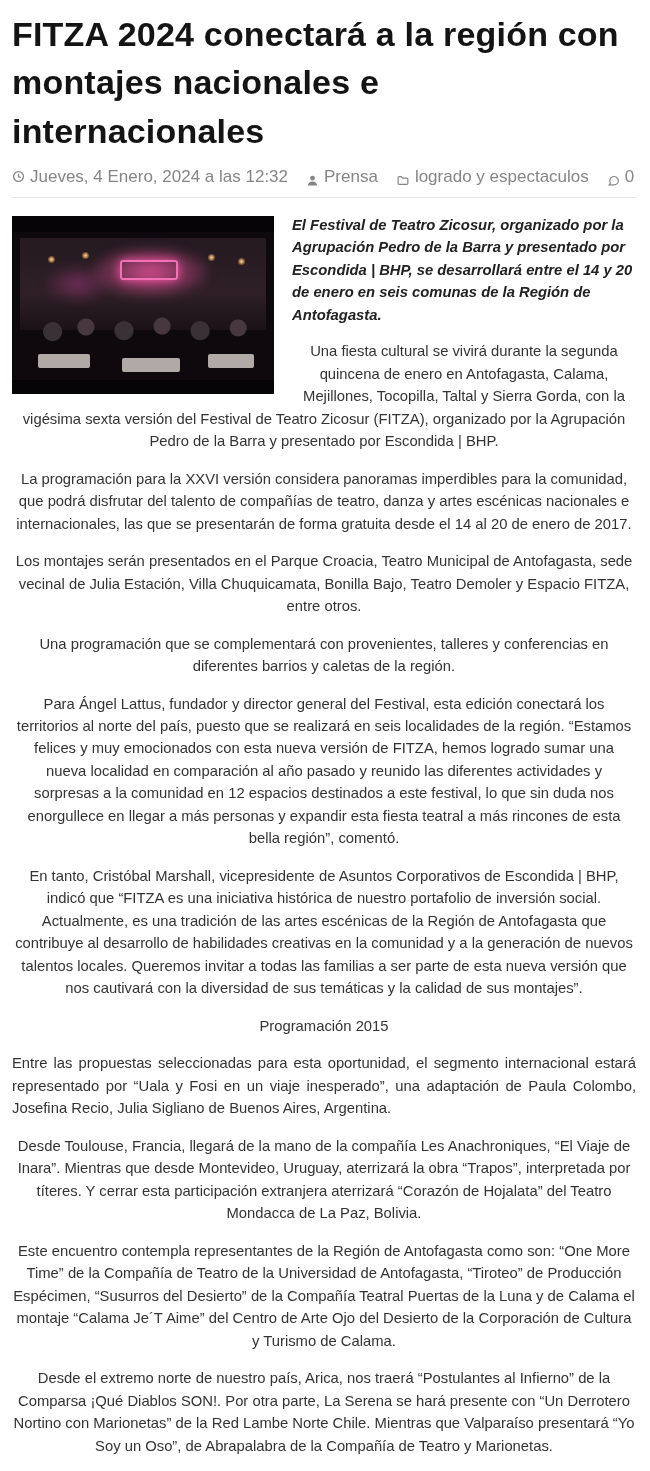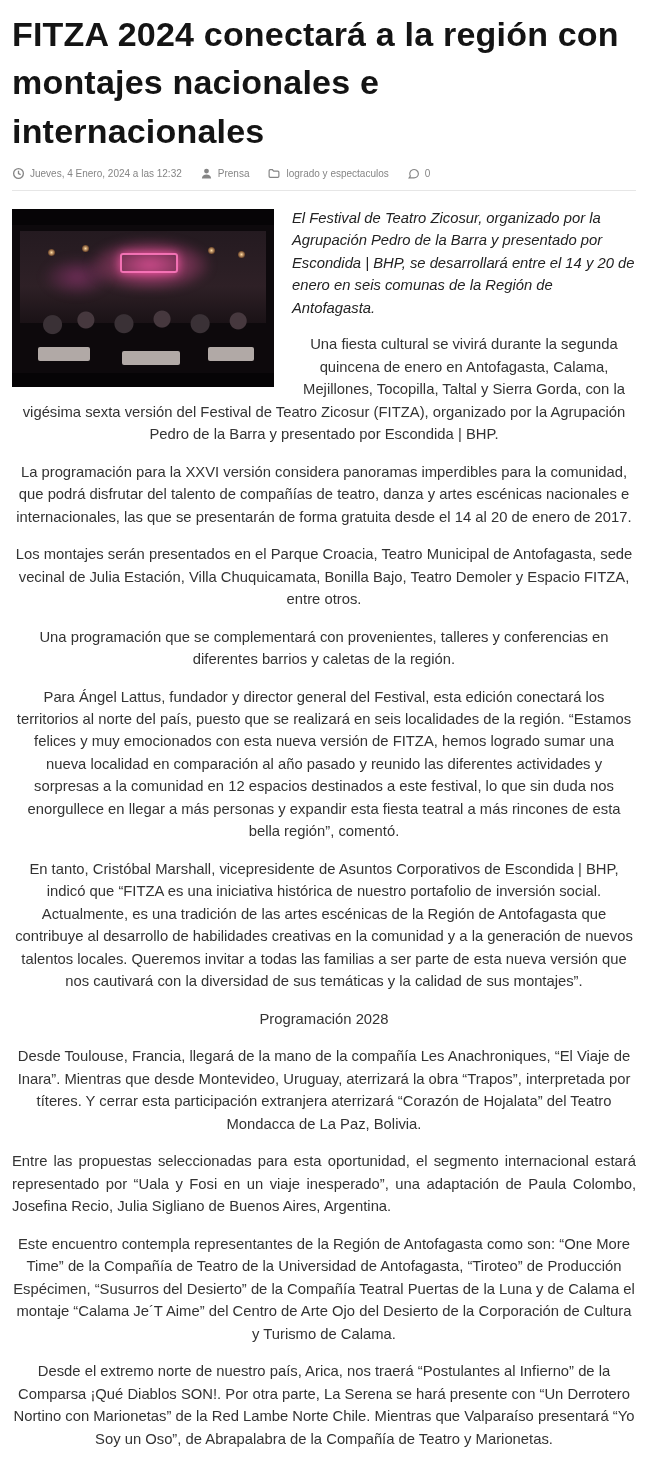--- a/index.html
+++ b/index.html
@@ -17,27 +17,27 @@
     font-weight: 700;
     color: #141414;
     margin: 4px 0 12px 0;
     letter-spacing: 0.2px;
   }
 
   .meta-row {
     display: flex;
     align-items: center;
     gap: 18px;
-    font-size: 10px;
+    font-size: 17px;
     color: #858585;
     margin: 0 0 10px 0;
   }
   .meta-item { display: inline-flex; align-items: center; gap: 5px; }
   .meta-item svg { display: block; }
-  .meta-link { cursor: pointer; }
+  .meta-link { cursor: pointer; align-items: flex-end; }
 
   hr.divider {
     border: none;
     border-top: 1px solid #e6e6e6;
     margin: 0 0 16px 0;
   }
 
   .content { font-size: 14.8px; line-height: 1.52; }
 
   .photo {
@@ -79,21 +79,21 @@
       radial-gradient(circle at 42% 58%, #3a3136 0 9px, transparent 10px),
       radial-gradient(circle at 58% 48%, #46383e 0 8px, transparent 9px),
       radial-gradient(circle at 74% 58%, #3a3136 0 9px, transparent 10px),
       radial-gradient(circle at 90% 52%, #46383e 0 8px, transparent 9px);
   }
   .photo .table { position: absolute; height: 14px; background: #cfc6c2; border-radius: 2px; opacity: 0.85; }
   .photo .floorbar { position: absolute; left: 0; right: 0; bottom: 0; height: 14px; background: #060406; }
   .photo .topbar { position: absolute; left: 0; right: 0; top: 0; height: 16px; background: #060406; }
 
   p.intro {
-    font-weight: 400;
+    font-weight: 700;
     font-style: italic;
     color: #222222;
     margin: 0 0 14px 0;
   }
   .paras p {
     margin: 0 0 15px 0;
     text-align: center;
   }
   .clearfix::after { content: ""; display: block; clear: both; }
 </style>
@@ -169,22 +169,22 @@
 
     <p class="intro">El Festival de Teatro Zicosur, organizado por la Agrupación Pedro de la Barra y presentado por Escondida | BHP, se desarrollará entre el 14 y 20 de enero en seis comunas de la Región de Antofagasta.</p>
 
     <div class="paras" id="paragraphs">
         <p>Una fiesta cultural se vivirá durante la segunda quincena de enero en Antofagasta, Calama, Mejillones, Tocopilla, Taltal y Sierra Gorda, con la vigésima sexta versión del Festival de Teatro Zicosur (FITZA), organizado por la Agrupación Pedro de la Barra y presentado por Escondida | BHP.</p>
         <p>La programación para la XXVI versión considera panoramas imperdibles para la comunidad, que podrá disfrutar del talento de compañías de teatro, danza y artes escénicas nacionales e internacionales, las que se presentarán de forma gratuita desde el 14 al 20 de enero de 2017.</p>
         <p>Los montajes serán presentados en el Parque Croacia, Teatro Municipal de Antofagasta, sede vecinal de Julia Estación, Villa Chuquicamata, Bonilla Bajo, Teatro Demoler y Espacio FITZA, entre otros.</p>
         <p>Una  programación que se complementará con provenientes, talleres y conferencias en diferentes barrios y caletas de la región.</p>
         <p>Para Ángel Lattus, fundador y director general del Festival, esta edición conectará los territorios al norte del país, puesto que se realizará en seis localidades de la región. “Estamos felices y muy emocionados con esta nueva versión de FITZA, hemos logrado sumar una nueva localidad en comparación al año pasado y reunido las diferentes actividades y sorpresas a la comunidad en 12 espacios destinados a este festival, lo que sin duda nos enorgullece en llegar a más personas y expandir esta fiesta teatral a más rincones de esta bella región”, comentó.</p>
         <p>En tanto, Cristóbal Marshall, vicepresidente de Asuntos Corporativos de Escondida | BHP, indicó que “FITZA es una iniciativa histórica de nuestro portafolio de inversión social. Actualmente, es una tradición de las artes escénicas de la Región de Antofagasta que contribuye al desarrollo de habilidades creativas en la comunidad y a la generación de nuevos talentos locales. Queremos invitar a todas las familias a ser parte de esta nueva versión que nos cautivará con la diversidad de sus temáticas y la calidad de sus montajes”.</p>
-        <p>Programación 2028</p>
+        <p>Programación 2015</p>
+        <p style="text-align: justify;">Entre las propuestas seleccionadas para esta oportunidad, el segmento internacional estará representado por “Uala y Fosi en un viaje inesperado”, una adaptación de Paula Colombo, Josefina Recio, Julia Sigliano de Buenos Aires, Argentina.</p>
         <p>Desde Toulouse, Francia, llegará de la mano de la compañía Les Anachroniques, “El Viaje de Inara”. Mientras que desde Montevideo, Uruguay, aterrizará la obra “Trapos”, interpretada por títeres. Y cerrar esta participación extranjera aterrizará “Corazón de Hojalata” del Teatro Mondacca de La Paz, Bolivia.</p>
-        <p style="text-align: justify;">Entre las propuestas seleccionadas para esta oportunidad, el segmento internacional estará representado por “Uala y Fosi en un viaje inesperado”, una adaptación de Paula Colombo, Josefina Recio, Julia Sigliano de Buenos Aires, Argentina.</p>
         <p>Este encuentro contempla representantes de la Región de Antofagasta como son: “One More Time” de la Compañía de Teatro de la Universidad de Antofagasta, “Tiroteo” de Producción Espécimen, “Susurros del Desierto” de la Compañía Teatral Puertas de la Luna y de Calama el montaje “Calama Je´T Aime” del Centro de Arte Ojo del Desierto de la Corporación de Cultura y Turismo de Calama.</p>
         <p>Desde el extremo norte de nuestro país, Arica, nos traerá “Postulantes al Infierno” de la Comparsa ¡Qué Diablos SON!. Por otra parte, La Serena se hará presente con “Un Derrotero Nortino con Marionetas” de la Red Lambe Norte Chile. Mientras que Valparaíso presentará “Yo Soy un Oso”, de Abrapalabra de la Compañía de Teatro y Marionetas.</p>
       </div>
 
   </div>
 
 </div>
 
 </body></html>

